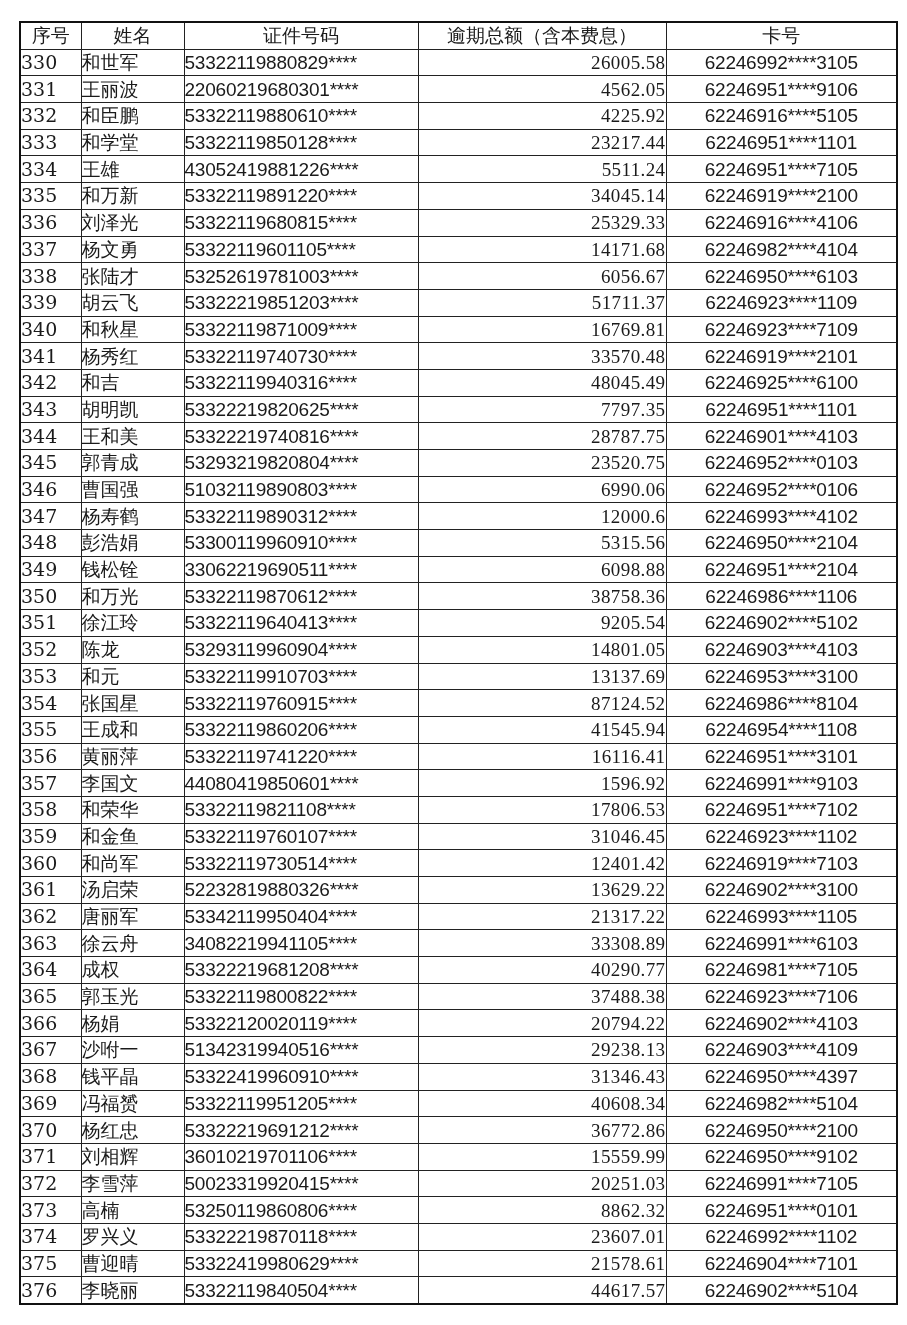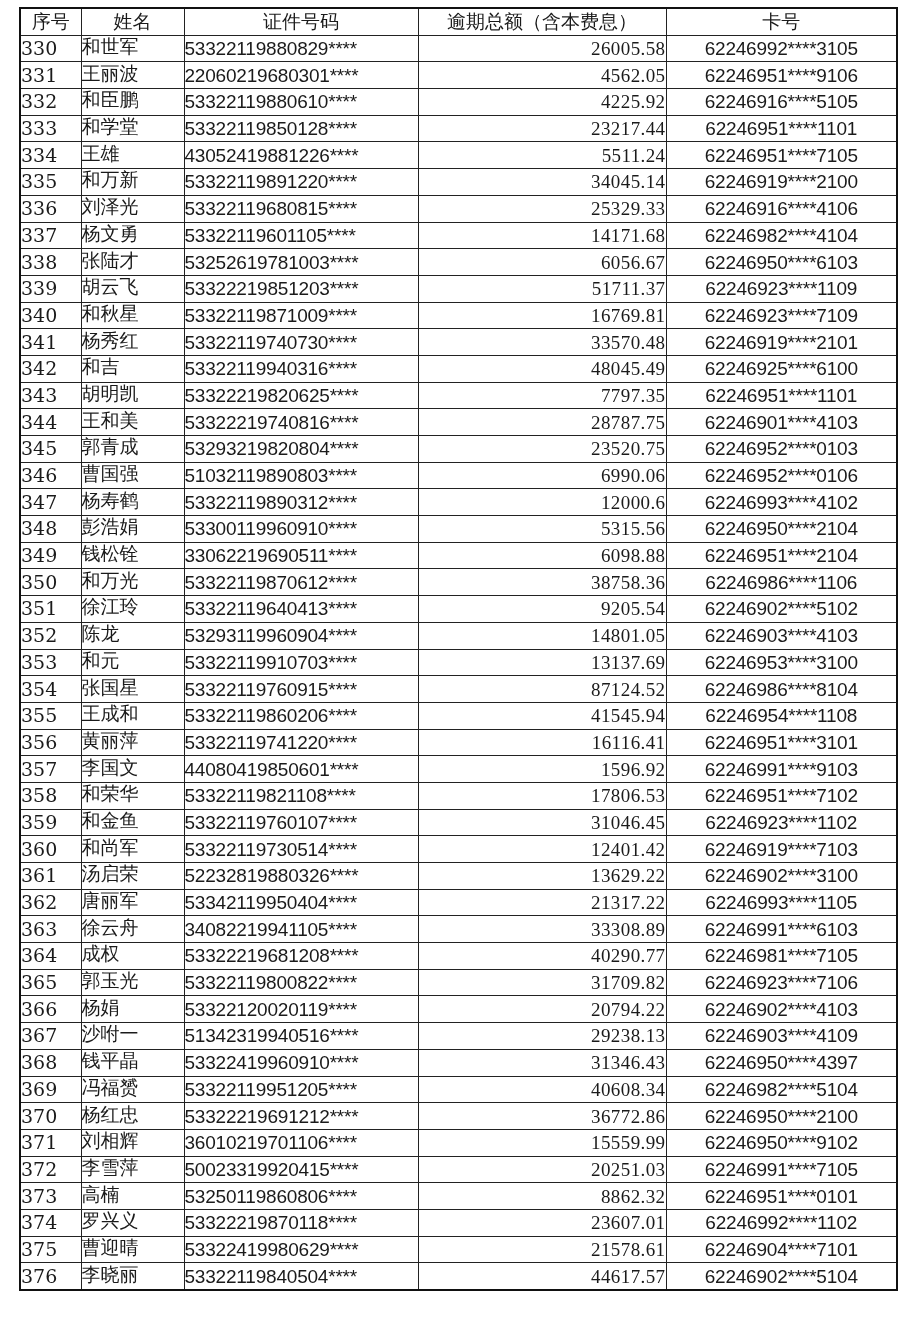--- a/index.html
+++ b/index.html
@@ -11,21 +11,21 @@
     width: 907px;
     height: 1325px;
     position: relative;
     overflow: hidden;
     font-family: "DejaVu Serif", "Liberation Serif", serif;
     color: #1a1a1a;
   }
   .sheet {
     position: absolute;
     left: 19px;
-    top: 7px;
+    top: 21px;
   }
   table.data {
     border-collapse: collapse;
     table-layout: fixed;
     border: 2px solid #111;
   }
   table.data th, table.data td {
     border: 1.5px solid #222;
     height: 25.7px;
     padding: 0;
@@ -39,21 +39,21 @@
     font-family: "DejaVu Sans", "Liberation Sans", sans-serif;
     font-size: 19px;
     text-align: center;
   }
   th.c-seq { text-align: left; padding-left: 3px; }
   th.c-name { text-align: left; padding-left: 3px; }
   td.c-seq { text-align: left; }
   td.c-name {
     text-align: left;
     padding-left: 4px;
-    font-family: Liberation Mono, monospace;
+    font-family: Liberation Serif, serif;
   }
   td.c-id {
     text-align: left;
     padding-left: 20px;
     font-family: "Liberation Sans", "DejaVu Sans", sans-serif;
     font-size: 20px;
     letter-spacing: -0.2px;
   }
   td.c-amt {
     text-align: right;
@@ -339,21 +339,21 @@
           <td class="c-seq">364</td>
           <td class="c-name">成权</td>
           <td class="c-id">53322219681208****</td>
           <td class="c-amt">40290.77</td>
           <td class="c-card">62246981****7105</td>
         </tr>
         <tr>
           <td class="c-seq">365</td>
           <td class="c-name">郭玉光</td>
           <td class="c-id">53322119800822****</td>
-          <td class="c-amt">31709.82</td>
+          <td class="c-amt">37488.38</td>
           <td class="c-card">62246923****7106</td>
         </tr>
         <tr>
           <td class="c-seq">366</td>
           <td class="c-name">杨娟</td>
           <td class="c-id">53322120020119****</td>
           <td class="c-amt">20794.22</td>
           <td class="c-card">62246902****4103</td>
         </tr>
         <tr>

